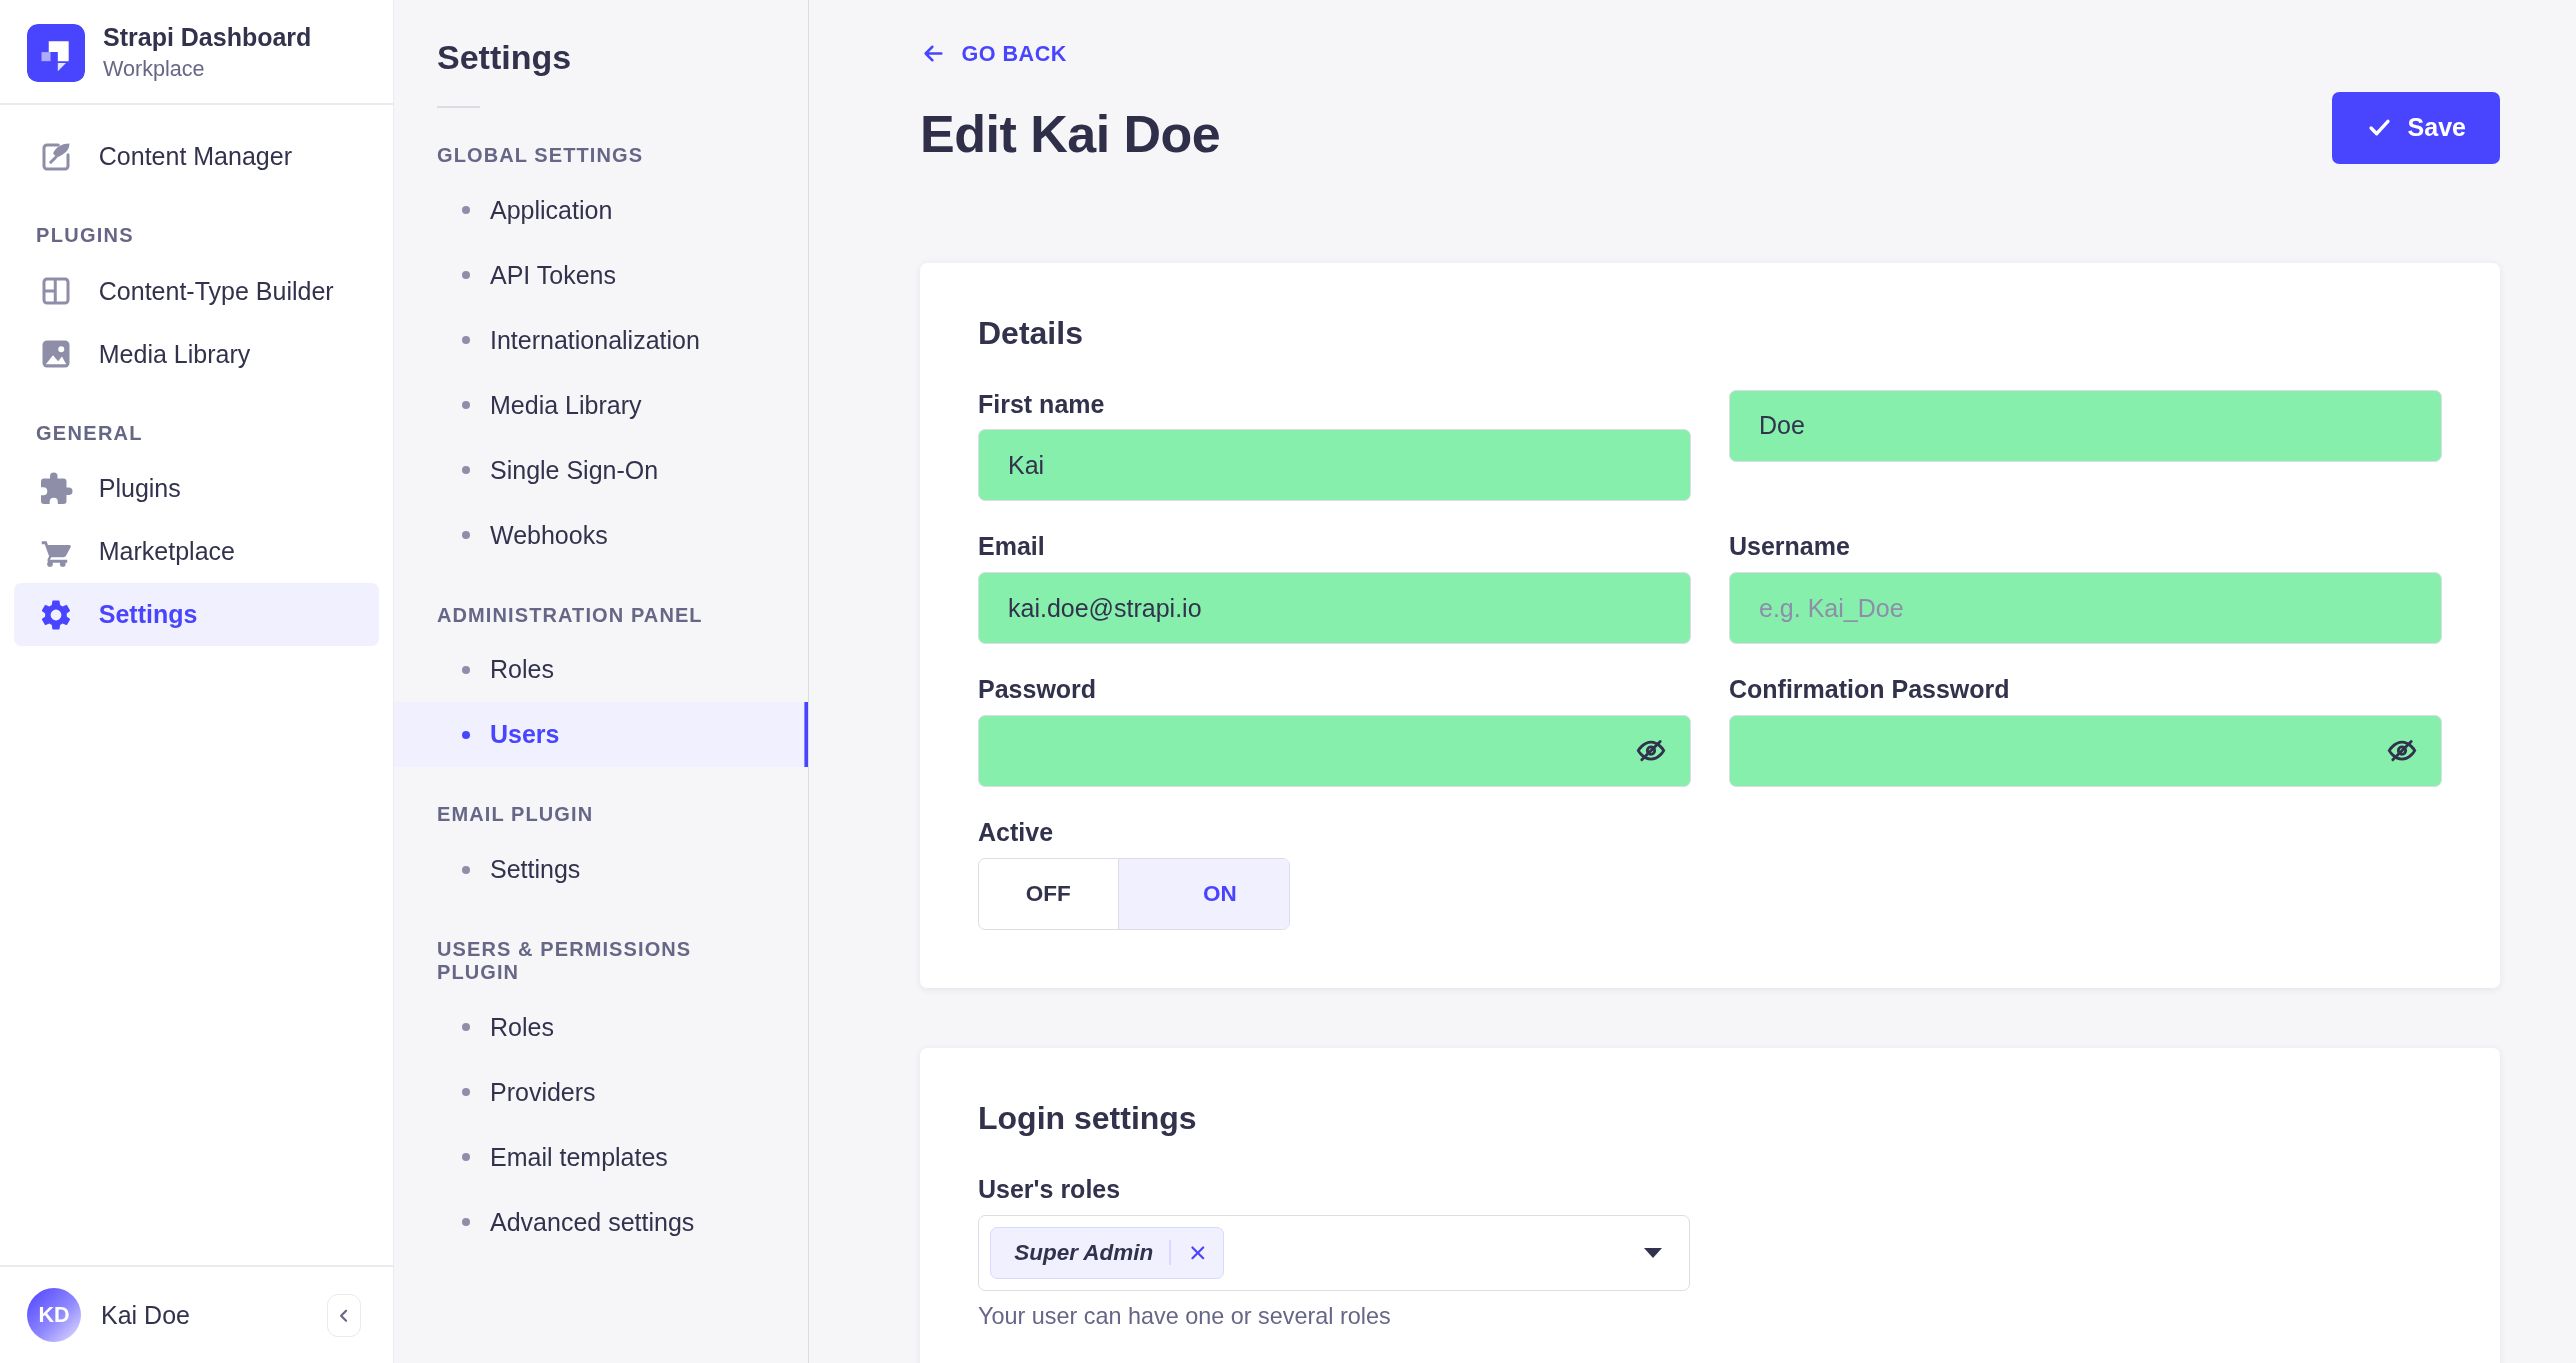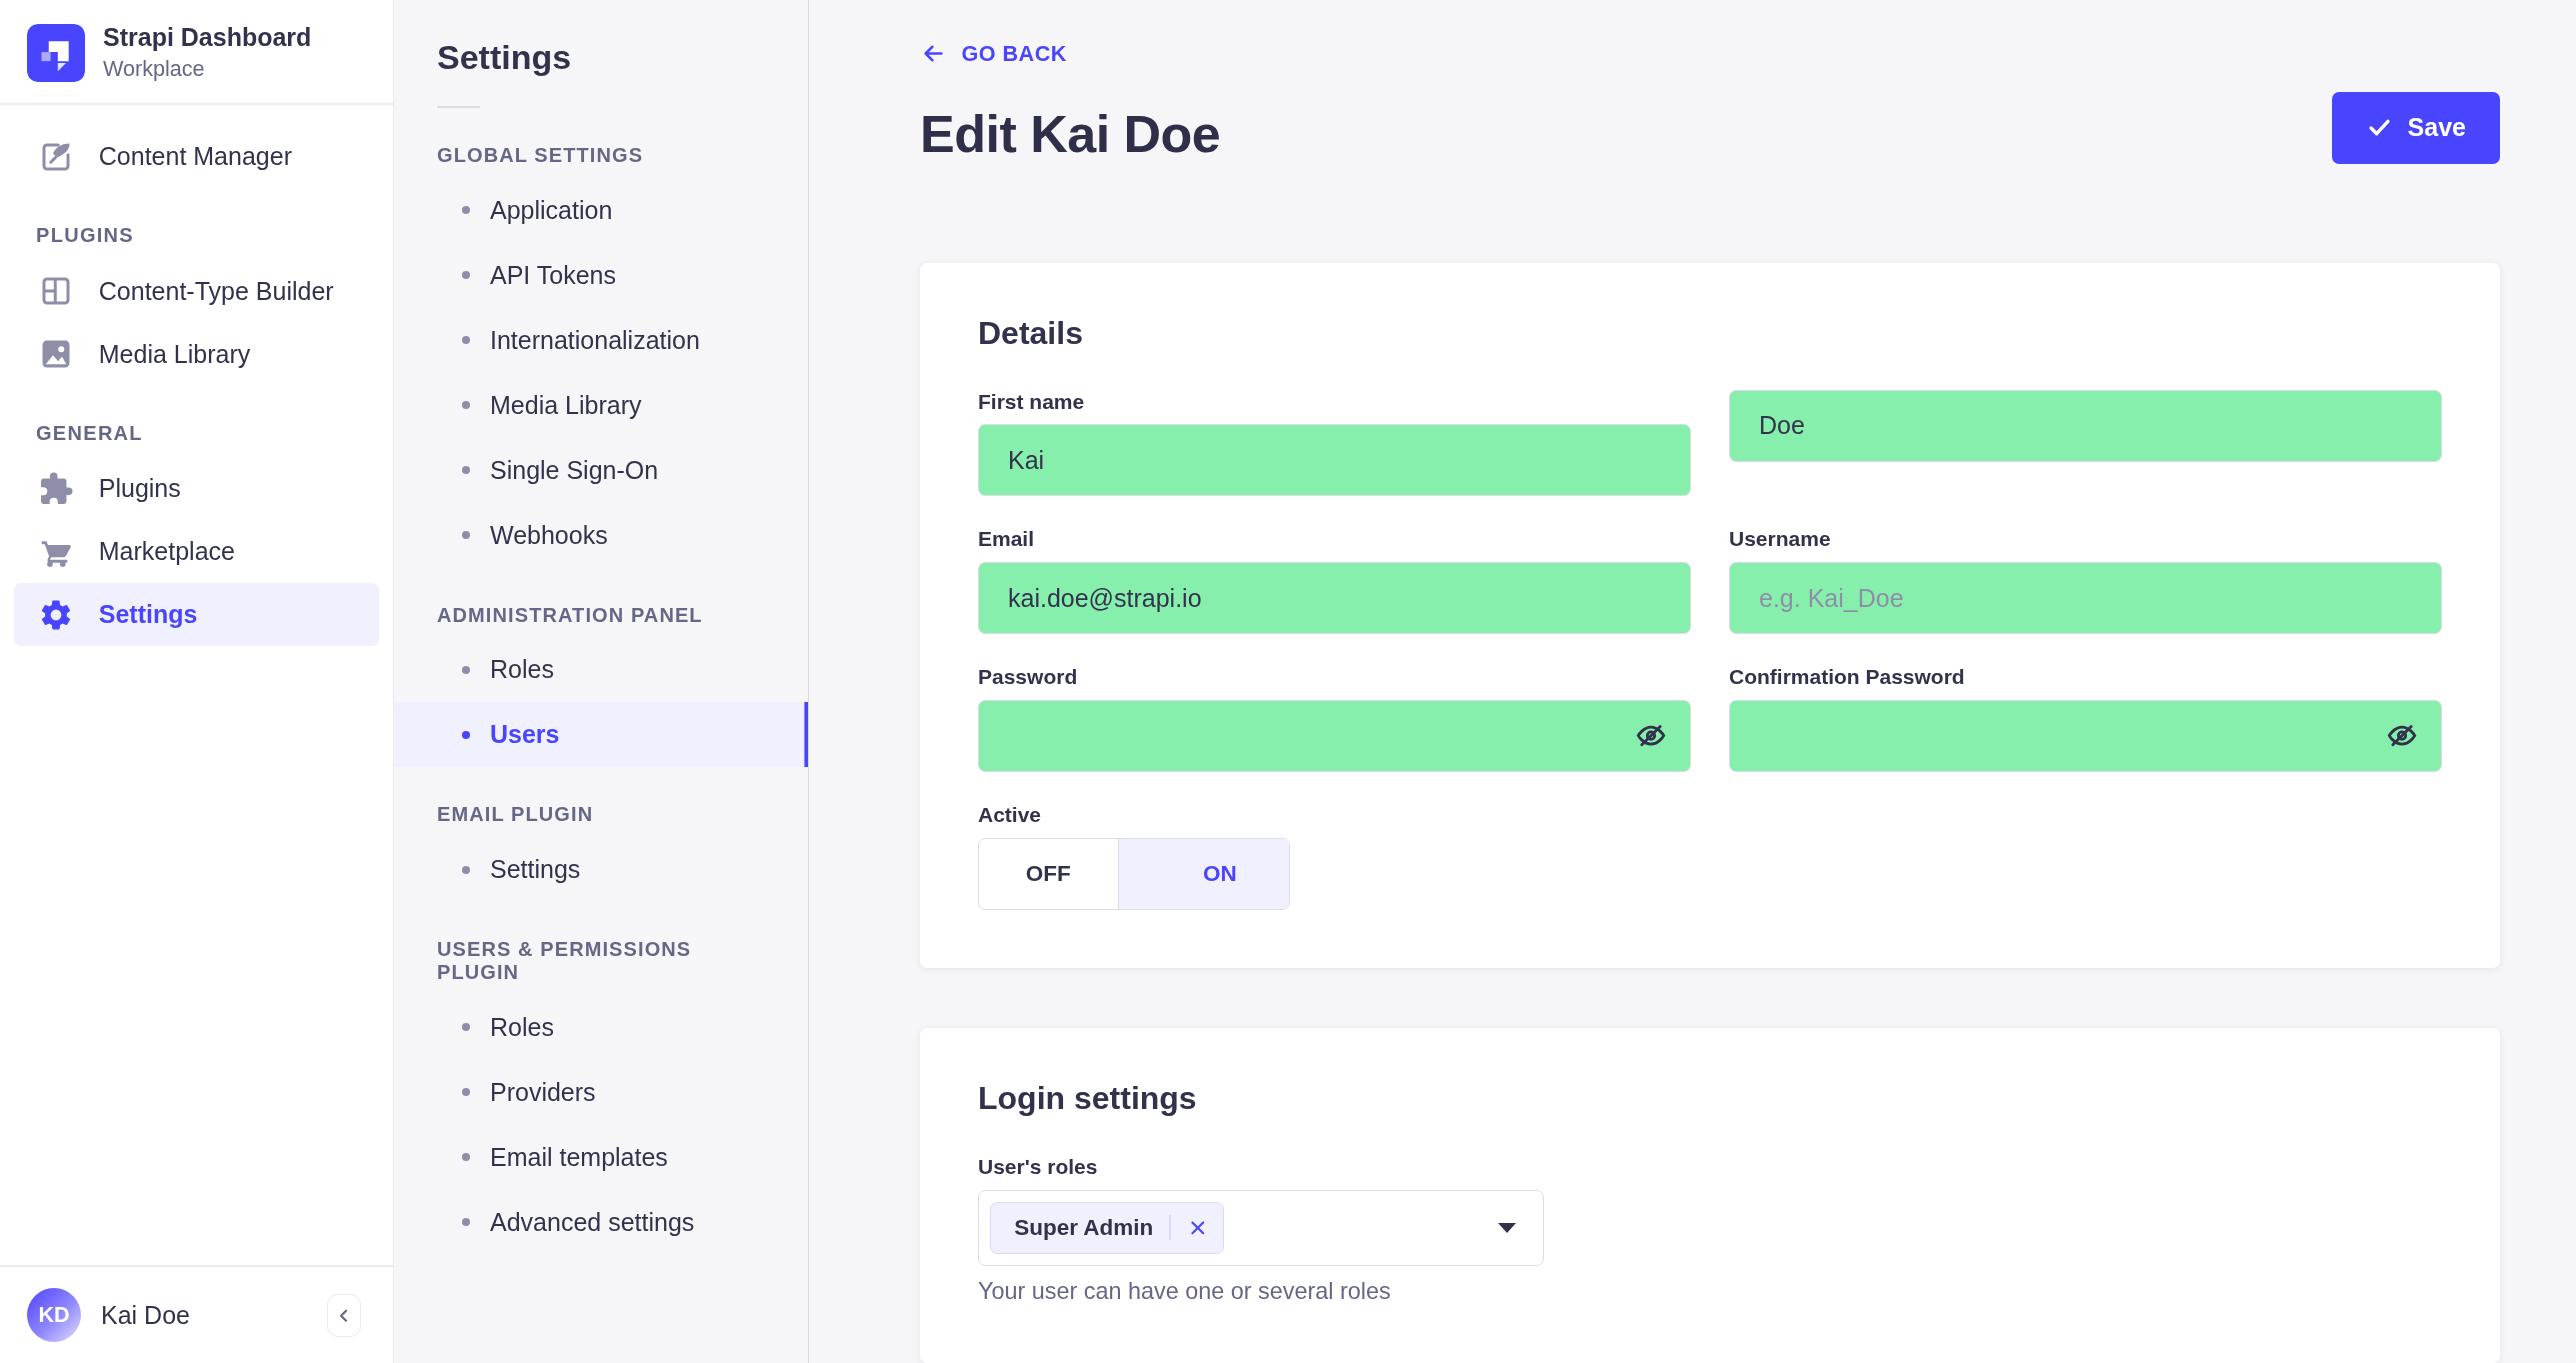--- a/index.html
+++ b/index.html
@@ -98,21 +98,21 @@
   }
   .card {
     background:#fff; border-radius: 7.2px;
     box-shadow: 0 1.8px 7.2px rgba(33,33,52,.08);
     padding: 52px 58px 58px 58px;
     width: 1580px;
   }
   .card + .card { margin-top: 60px; }
   .card-heading { margin:0 0 38px 0; font-size: 32px; font-weight: 700; color:#32324d; }
   .grid { display:grid; grid-template-columns: 1fr 1fr; column-gap: 38px; row-gap: 31px; }
-  .field label { display:block; font-size: 21px; font-weight: 700; color:#32324d; margin-bottom: 10.8px; }
+  .field label { display:block; font-size: 25px; font-weight: 700; color:#32324d; margin-bottom: 10.8px; }
   .text-input {
     width:100%; height: 72px;
     border: 1.8px solid #dcdce4; border-radius: 7.2px;
     background:#86efac; padding: 0 29px;
     font-family: inherit; font-size: 25px; color:#32324d;
   }
   .text-input::placeholder { color:#8e8ea9; }
   .input-wrap { position:relative; }
   .input-wrap .text-input { padding-right: 81px; }
   .eye-btn {
@@ -125,24 +125,24 @@
     border: 1.8px solid #dcdce4; border-radius: 7.2px;
     background:#fff; display:flex; overflow:hidden; cursor:pointer;
   }
   .toggle-seg {
     flex:1; display:flex; align-items:center; justify-content:center;
     font-size: 22.5px; font-weight: 700; color:#32324d;
   }
   .toggle-seg.on { background:#f0f0ff; color:#4945ff; border-left: 1.8px solid #dcdce4; padding-left: 32px; }
   
   .select {
-    width: 566px; height: 76px;
+    width: 712px; height: 76px;
     border: 1.8px solid #dcdce4; border-radius: 7.2px; background:#fff;
     display:flex; align-items:center; padding: 0 31px 0 10.8px;
-    position:relative; cursor:pointer;
+    position:relative; cursor:pointer;font-style:italic;
   }
   .tag {
     display:inline-flex; align-items:center; gap: 16px;
     height: 52px; padding: 0 14.4px 0 23.4px;
     background:#f0f0ff; border: 1.8px solid #d9d8ff; border-radius: 7.2px;
     font-size: 22.5px; font-weight: 700; color:#32324d;
   }
   .tag-divider { width:1.8px; height:25px; background:#d9d8ff; }
   .tag-x { display:flex; align-items:center; cursor:pointer; line-height:0; }
   .caret {

